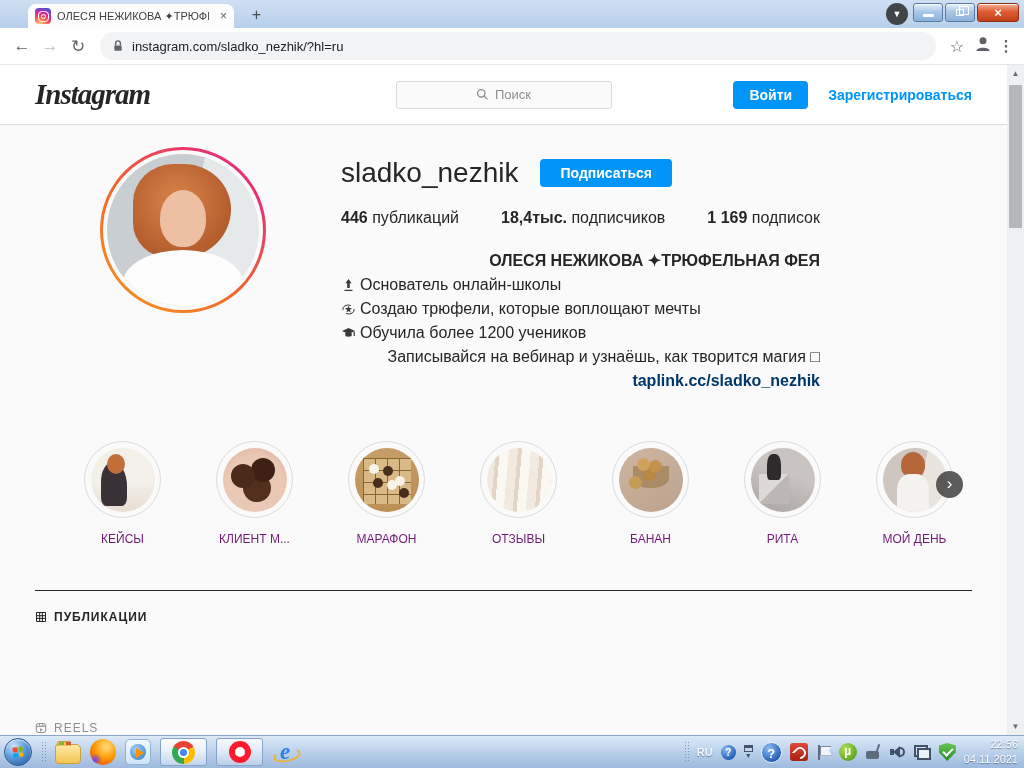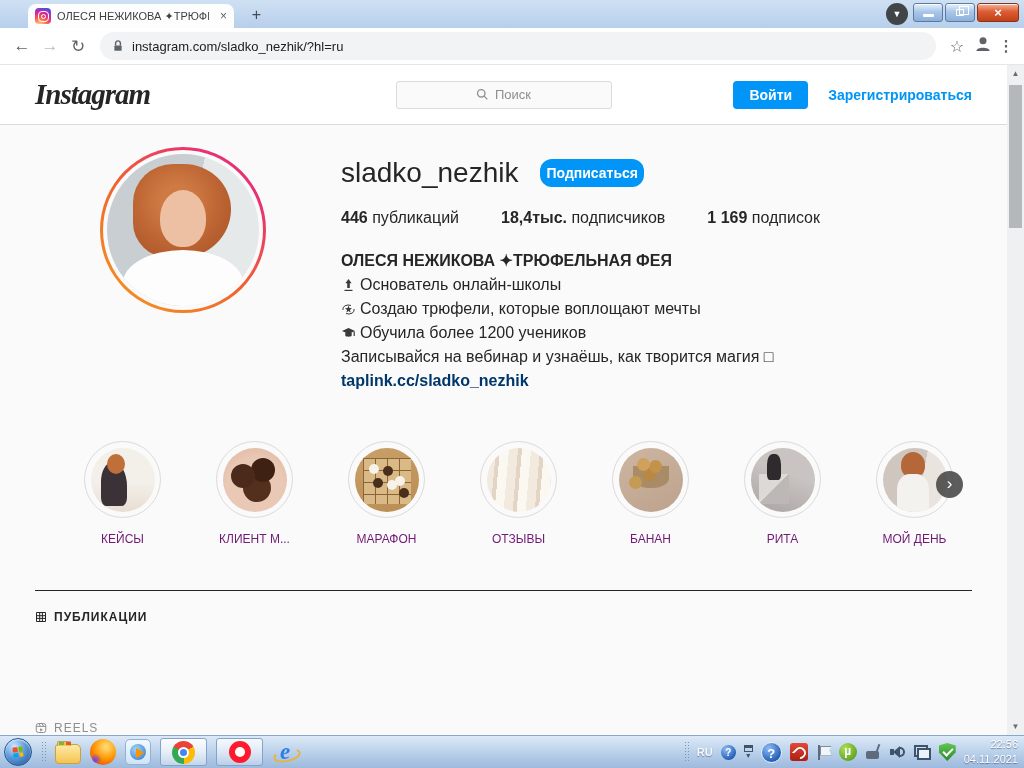--- a/index.html
+++ b/index.html
@@ -57,24 +57,24 @@
   .avatar-ring { width:166px; height:166px; border-radius:50%; padding:3px; flex:0 0 166px;
                  background:linear-gradient(40deg, #f59b1e, #f0652f 45%, #e8336f 80%, #e22a86); }
   .avatar-white { width:100%; height:100%; border-radius:50%; background:#fafafa; padding:4px; }
   .avatar-photo { width:100%; height:100%; border-radius:50%; overflow:hidden; position:relative;
                   background:linear-gradient(100deg, #c9ced2 55%, #e6e9ea 55%); }
   .av-hair { position:absolute; top:10px; left:26px; width:98px; height:94px; border-radius:46% 54% 58% 42%;
              background:radial-gradient(circle at 45% 40%, #cf7a43 20%, #b75f2f 65%, #a35427); }
   .av-face { position:absolute; top:36px; left:53px; width:46px; height:57px; border-radius:50% 50% 46% 46%; background:#eec0a3; }
   .av-shirt { position:absolute; bottom:-10px; left:16px; width:120px; height:66px; border-radius:50% 50% 0 0; background:#fdfdfd; }
 
-  .p-info { margin-left:75px; padding-top:10px; }
+  .p-info { margin-left:75px; padding-top:10px;text-align:right; }
   .uname-row { display:flex; align-items:center; gap:22px; }
   .uname { font-size:28px; font-weight:300; color:#262626; }
-  .follow-btn { background:#0095f6; color:#fff; font-size:14px; font-weight:bold; padding:6px 6px; border-radius:12px; }
+  .follow-btn { background:#0095f6; color:#fff; font-size:14px; font-weight:bold; padding:6px 20px; border-radius:4px; }
   .stats { display:flex; gap:42px; margin-top:20px; font-size:16px; color:#262626; }
   .stat b { font-weight:600; }
   .bio { margin-top:22px; font-size:16px; color:#262626; line-height:24px; }
   .bio-title { font-weight:600; }
   .bio-line { display:flex; align-items:center; gap:3px; }
   .bio-ic { display:inline-flex; width:16px; }
   .bio-link { color:#00376b; font-weight:600; }
 
   
   .highlights { display:flex; gap:55px; padding:48px 0 0 84px; position:relative; }

